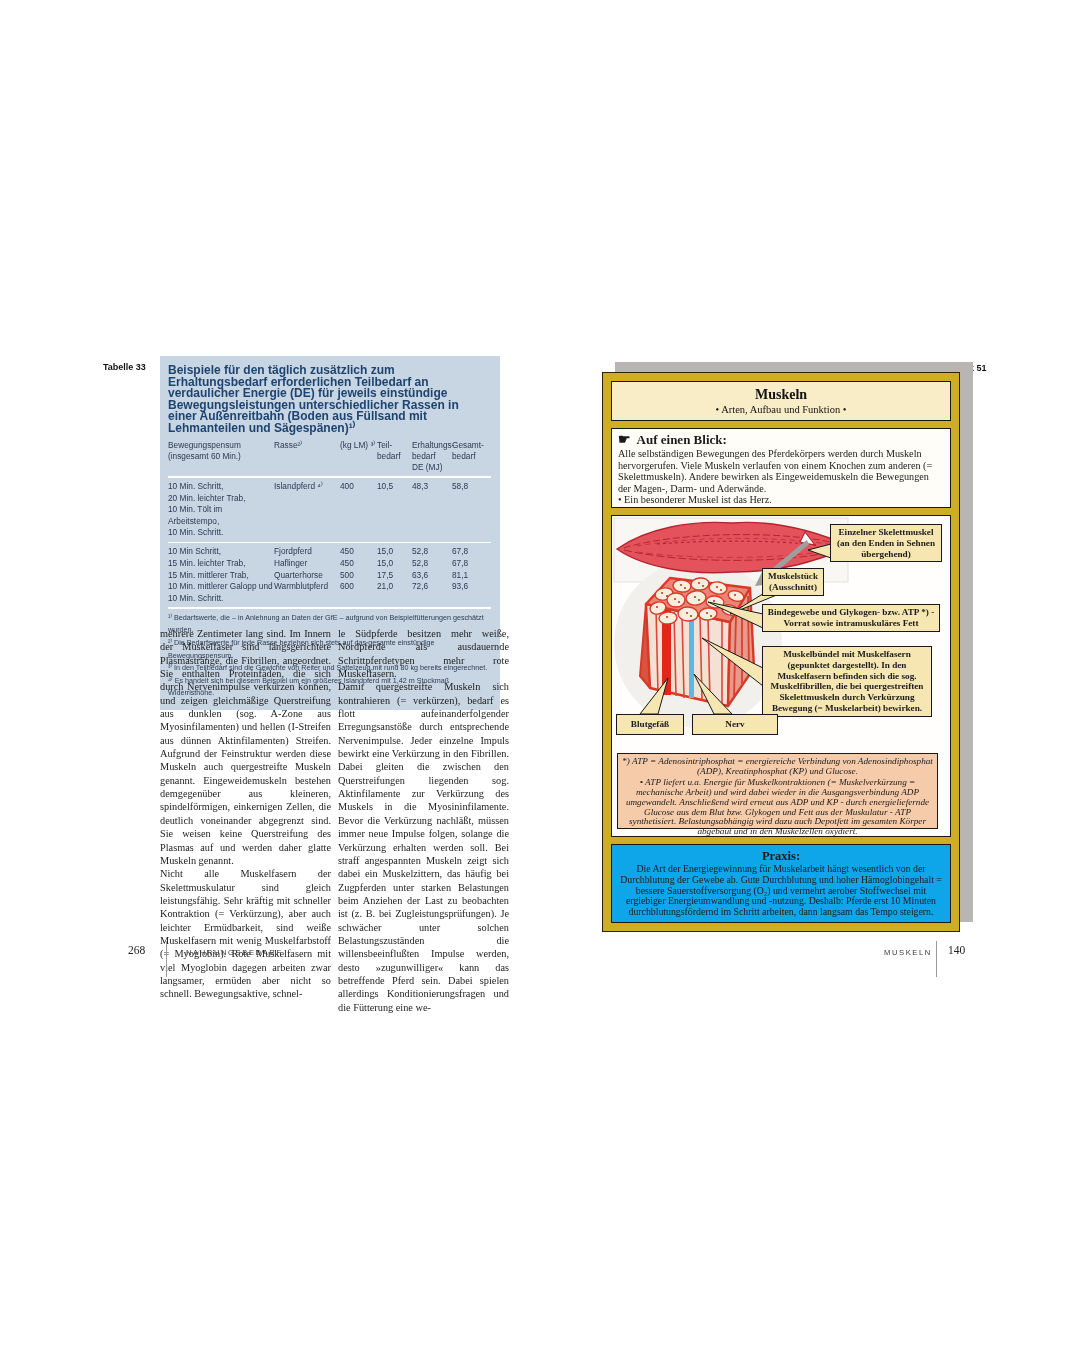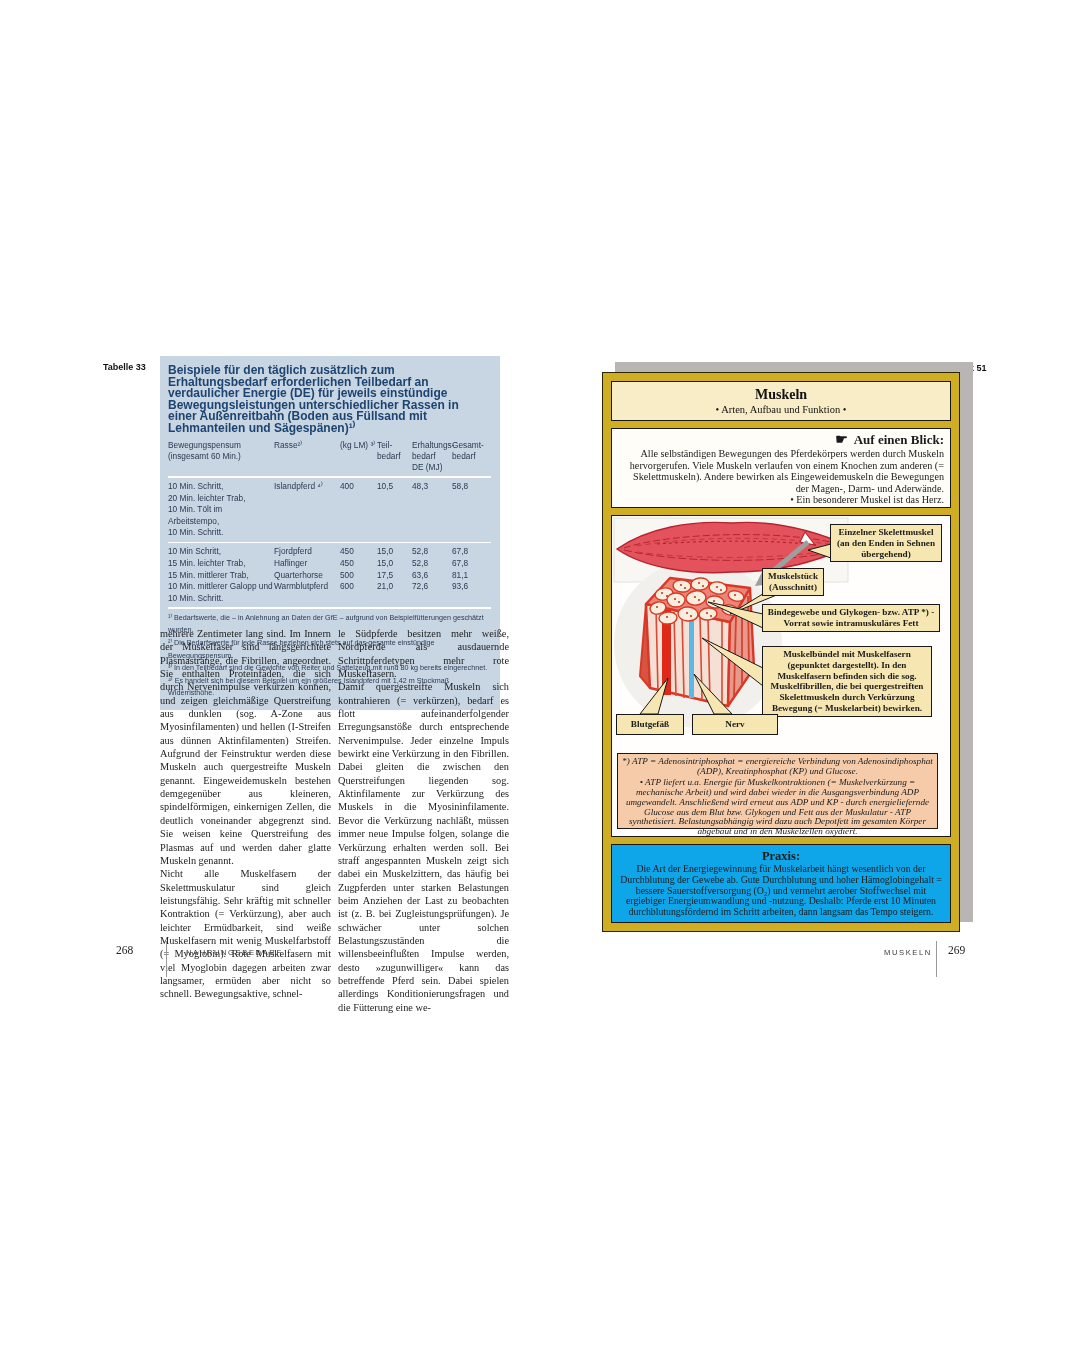--- a/index.html
+++ b/index.html
@@ -36,21 +36,21 @@
   .grafik-label{position:absolute;left:948px;top:363px;font-family:"Liberation Sans",sans-serif;
                 font-size:9px;font-weight:bold;color:#111;}
   .card{position:absolute;left:602px;top:372px;width:358px;height:560px;background:#cfae24;
         border:1.6px solid #2b2506;box-shadow:13px -10px 0 #b8b5b2;box-sizing:border-box;
         padding:8px;display:flex;flex-direction:column;gap:7px;}
   .cbox{border:1.4px solid #181818;box-sizing:border-box;}
   .title-box{background:#f8edc7;height:40px;display:flex;flex-direction:column;justify-content:center;
              text-align:center;}
   .g-title{font-size:14px;font-weight:bold;color:#111;line-height:16px;}
   .g-sub{font-size:10.5px;color:#111;line-height:13px;}
-  .blick-box{background:#fffdf8;height:80px;text-align:right;padding:3px 6px;}
+  .blick-box{background:#fffdf8;height:80px;text-align:left;padding:3px 6px;}
   .blick-head{font-size:13px;font-weight:bold;line-height:16px;}
   .hand{font-size:14px;margin-right:6px;}
   .blick-body{font-size:10.2px;line-height:11.5px;}
   .diagram-box{background:#fffefc;height:322px;position:relative;}
   .diagram-box svg{position:absolute;left:0;top:0;}
   .callout{position:absolute;background:#f5e6b2;border:1.3px solid #181818;text-align:center;
            font-size:9.2px;font-weight:bold;line-height:10.8px;padding:2px 2px;box-sizing:border-box;z-index:3;}
   .atp-box{position:absolute;left:5px;right:12px;top:237px;bottom:7px;background:#f5cba9;
            border:1.3px solid #181818;text-align:center;font-size:9.2px;line-height:9.9px;
            padding:3px 4px;box-sizing:border-box;}
@@ -180,21 +180,21 @@
 
   <div class="bodycol" id="col-left">
       <p>mehrere Zentimeter lang sind. Im Innern der Muskelfaser sind längsgerichtete Plasmastränge, die Fibrillen, angeordnet. Sie enthalten Proteinfäden, die sich durch Nervenimpulse verkürzen können, und zeigen gleichmäßige Querstreifung aus dunklen (sog. A-Zone aus Myosinfilamenten) und hellen (I-Streifen aus dünnen Aktinfilamenten) Streifen. Aufgrund der Feinstruktur werden diese Muskeln auch quergestreifte Muskeln genannt. Eingeweidemuskeln bestehen demgegenüber aus kleineren, spindelförmigen, einkernigen Zellen, die deutlich voneinander abgegrenzt sind. Sie weisen keine Querstreifung des Plasmas auf und werden daher glatte Muskeln genannt.</p>
       <p>Nicht alle Muskelfasern der Skelettmuskulatur sind gleich leistungsfähig. Sehr kräftig mit schneller Kontraktion (= Verkürzung), aber auch leichter Ermüdbarkeit, sind weiße Muskelfasern mit wenig Muskelfarbstoff (= Myoglobin). Rote Muskelfasern mit viel Myoglobin dagegen arbeiten zwar langsamer, ermüden aber nicht so schnell. Bewegungsaktive, schnel-</p>
     </div>
   <div class="bodycol" id="col-right">
       <p>le Südpferde besitzen mehr weiße, Nordpferde als ausdauernde Schrittpferdetypen mehr rote Muskelfasern.</p>
       <p>Damit quergestreifte Muskeln sich kontrahieren (= verkürzen), bedarf es flott aufeinanderfolgender Erregungsanstöße durch entsprechende Nervenimpulse. Jeder einzelne Impuls bewirkt eine Verkürzung in den Fibrillen. Dabei gleiten die zwischen den Querstreifungen liegenden sog. Aktinfilamente zur Verkürzung des Muskels in die Myosininfilamente. Bevor die Verkürzung nachläßt, müssen immer neue Impulse folgen, solange die Verkürzung erhalten werden soll. Bei straff angespannten Muskeln zeigt sich dabei ein Muskelzittern, das häufig bei Zugpferden unter starken Belastungen beim Anziehen der Last zu beobachten ist (z. B. bei Zugleistungsprüfungen). Je schwächer unter solchen Belastungszuständen die willensbeeinflußten Impulse werden, desto »zugunwilliger« kann das betreffende Pferd sein. Dabei spielen allerdings Konditionierungsfragen und die Fütterung eine we-</p>
     </div>
 
-  <div class="footer pagenum" style="left:116px;">268</div>
+  <div class="footer pagenum" style="left:128px;">268</div>
   <div class="frule" style="left:166px;"></div>
   <div class="footer sect" style="left:186px;top:948px;">NAHRUNGSBEDARF</div>
 
   <div class="grafik-label">Grafik 51</div>
 
   <div class="card">
 
     <div class="cbox title-box">
       <div class="g-title">Muskeln</div>
       <div class="g-sub">• Arten, Aufbau und Funktion •</div>
@@ -316,15 +316,15 @@
     </div>
 
     <div class="cbox praxis-box">
       <div class="praxis-head">Praxis:</div>
       <div class="praxis-body">Die Art der Energiegewinnung für Muskelarbeit hängt wesentlich von der Durchblutung der Gewebe ab. Gute Durchblutung und hoher Hämoglobingehalt = bessere Sauerstoffversorgung (O₂) und vermehrt aerober Stoffwechsel mit ergiebiger Energieumwandlung und  -nutzung. Deshalb: Pferde erst 10 Minuten durchblutungsfördernd im Schritt arbeiten, dann langsam das Tempo steigern.</div>
     </div>
   </div>
 
   <div class="footer sect" style="left:884px;top:948px;">MUSKELN</div>
   <div class="frule" style="left:936px;"></div>
-  <div class="footer pagenum" style="left:948px;">269</div>
+  <div class="footer pagenum" style="left:948px;">140</div>
 
 </div>
 
 </body></html>

